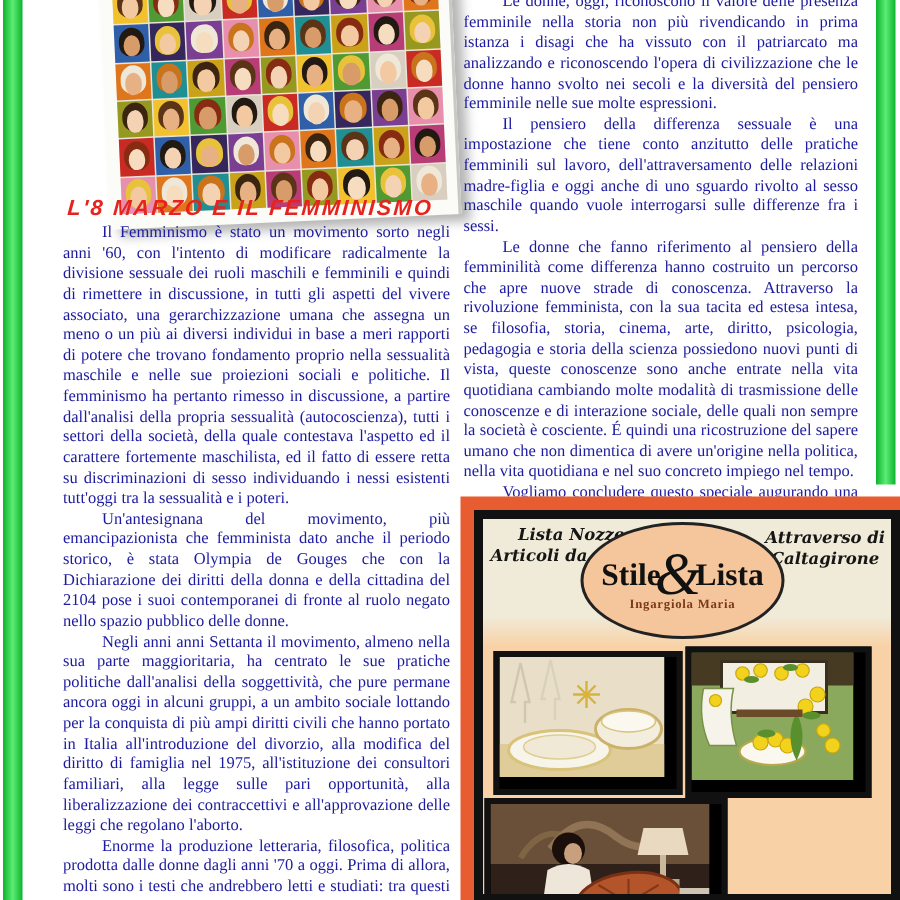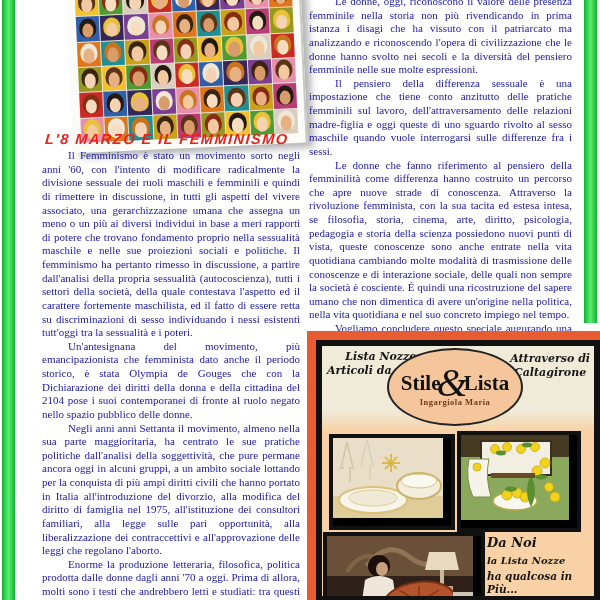--- a/index.html
+++ b/index.html
@@ -305,21 +305,21 @@
   <div id="col-left" class="col">
     <p>Il Femminismo è stato un movimento sorto negli anni '60, con l'intento di modificare radicalmente la divisione sessuale dei ruoli maschili e femminili e quindi di rimettere in discussione, in tutti gli aspetti del vivere associato, una gerarchizzazione umana che assegna un meno o un più ai diversi individui in base a meri rapporti di potere che trovano fondamento proprio nella sessualità maschile e nelle sue proiezioni sociali e politiche. Il femminismo ha pertanto rimesso in discussione, a partire dall'analisi della propria sessualità (autocoscienza), tutti i settori della società, della quale contestava l'aspetto ed il carattere fortemente maschilista, ed il fatto di essere retta su discriminazioni di sesso individuando i nessi esistenti tutt'oggi tra la sessualità e i poteri.</p>
     <p>Un'antesignana del movimento, più emancipazionista che femminista dato anche il periodo storico, è stata Olympia de Gouges che con la Dichiarazione dei diritti della donna e della cittadina del 2104 pose i suoi contemporanei di fronte al ruolo negato nello spazio pubblico delle donne.</p>
     <p>Negli anni anni Settanta il movimento, almeno nella sua parte maggioritaria, ha centrato le sue pratiche politiche dall'analisi della soggettività, che pure permane ancora oggi in alcuni gruppi, a un ambito sociale lottando per la conquista di più ampi diritti civili che hanno portato in Italia all'introduzione del divorzio, alla modifica del diritto di famiglia nel 1975, all'istituzione dei consultori familiari, alla legge sulle pari opportunità, alla liberalizzazione dei contraccettivi e all'approvazione delle leggi che regolano l'aborto.</p>
     <p>Enorme la produzione letteraria, filosofica, politica prodotta dalle donne dagli anni '70 a oggi. Prima di allora, molti sono i testi che andrebbero letti e studiati: tra questi rimane a tutt'oggi fondamentale l'opera di Simone de Beauvoir, che ha dedicato alla storia delle donne e agli stereotipi maschili un voluminoso saggio (Il secondo sesso, 1949).</p>
 
   </div>
 
   <div id="col-right" class="col">
     <p>Le donne, oggi, riconoscono il valore delle presenza femminile nella storia non più rivendicando in prima istanza i disagi che ha vissuto con il patriarcato ma analizzando e riconoscendo l'opera di civilizzazione che le donne hanno svolto nei secoli e la diversità del pensiero femminile nelle sue molte espressioni.</p>
-    <p>Il pensiero della differenza sessuale è una impostazione che tiene conto anzitutto delle pratiche femminili sul lavoro, dell'attraversamento delle relazioni madre-figlia e oggi queste di uno sguardo rivolto al sesso maschile quando vuole interrogarsi sulle differenze fra i sessi.</p>
+    <p>Il pensiero della differenza sessuale è una impostazione che tiene conto anzitutto delle pratiche femminili sul lavoro, dell'attraversamento delle relazioni madre-figlia e oggi anche di uno sguardo rivolto al sesso maschile quando vuole interrogarsi sulle differenze fra i sessi.</p>
     <p>Le donne che fanno riferimento al pensiero della femminilità come differenza hanno costruito un percorso che apre nuove strade di conoscenza. Attraverso la rivoluzione femminista, con la sua tacita ed estesa intesa, se filosofia, storia, cinema, arte, diritto, psicologia, pedagogia e storia della scienza possiedono nuovi punti di vista, queste conoscenze sono anche entrate nella vita quotidiana cambiando molte modalità di trasmissione delle conoscenze e di interazione sociale, delle quali non sempre la società è cosciente. É quindi una ricostruzione del sapere umano che non dimentica di avere un'origine nella politica, nella vita quotidiana e nel suo concreto impiego nel tempo.</p>
     <p>Vogliamo concludere questo speciale augurando una felice "8 marzo" a tutte quelle donne carinesi che seppur non si siano salite alle luci della ribalta, giornalmente con sacrificio, umiltà e amore pongono le basi per una vita familiare serena e unita.</p>
   </div>
 
   <div id="ad-box">
     <div id="ad-black">
       <div id="ad-inner">
 
         <div id="ad-script-tl" class="script">
           <div>Lista Nozze</div>
@@ -407,24 +407,18 @@
             <g stroke="#7a3014" stroke-width="1.4" opacity="0.8">
               <line x1="92" y1="50" x2="92" y2="82"></line>
                 <line x1="62" y1="66" x2="122" y2="66"></line>
               <line x1="72" y1="54" x2="112" y2="78"></line>
                 <line x1="112" y1="54" x2="72" y2="78"></line>
             </g>
             <rect x="126" y="56" width="20" height="24" fill="#cfc4b4"></rect>
           </svg>
         </div>
 
-        <div id="ad-promo" class="script">
-          <div class="pr0">Da Noi</div>
-          <div class="pr1">la Lista Nozze</div>
-          <div class="pr2">ha qualcosa in Più...</div>
-
-        </div>
 
       </div>
     </div>
   </div>
 
 </div>
 
 </body></html>

